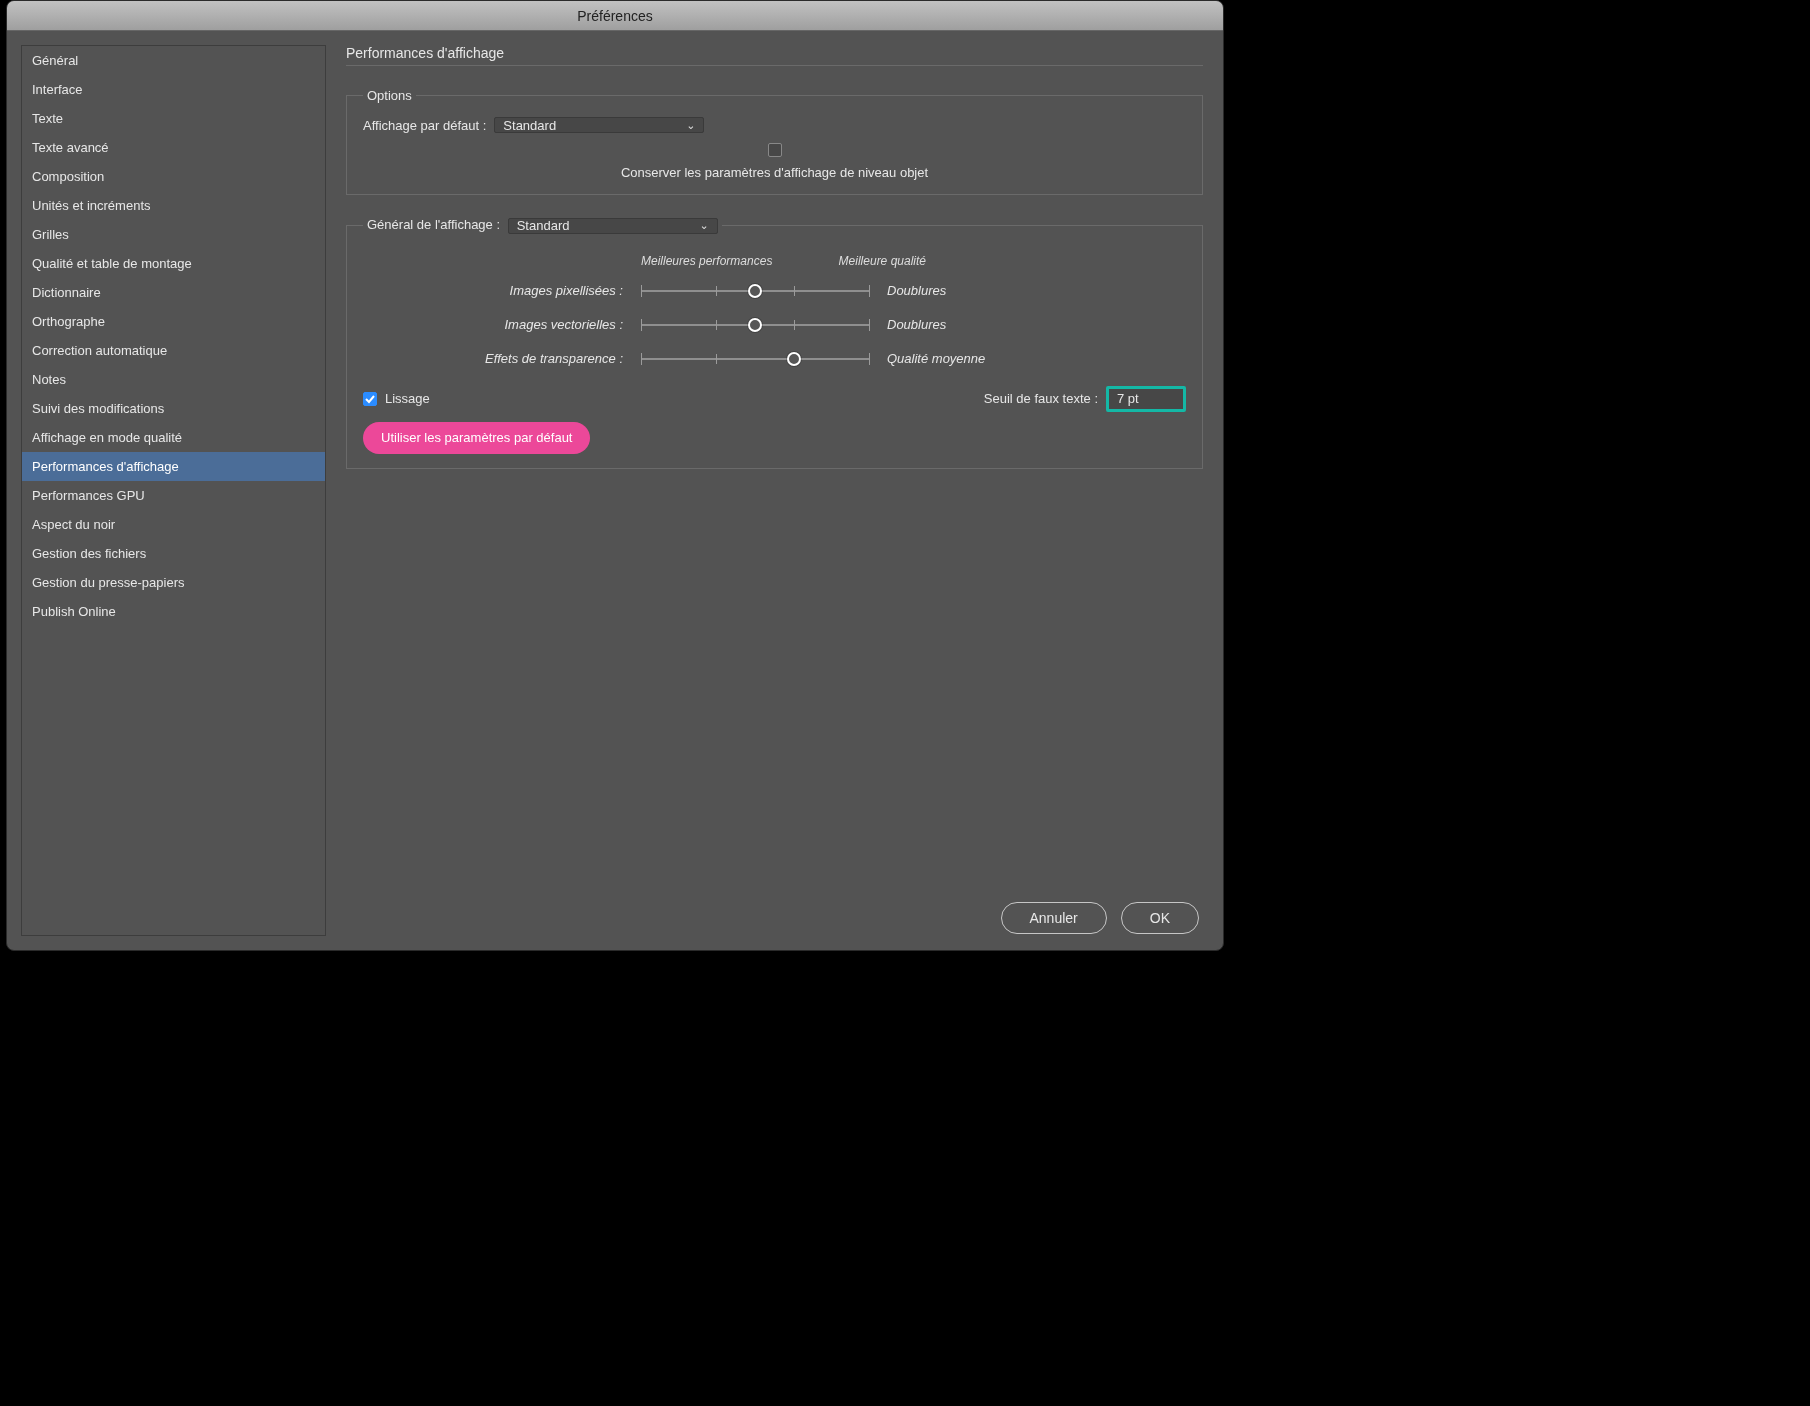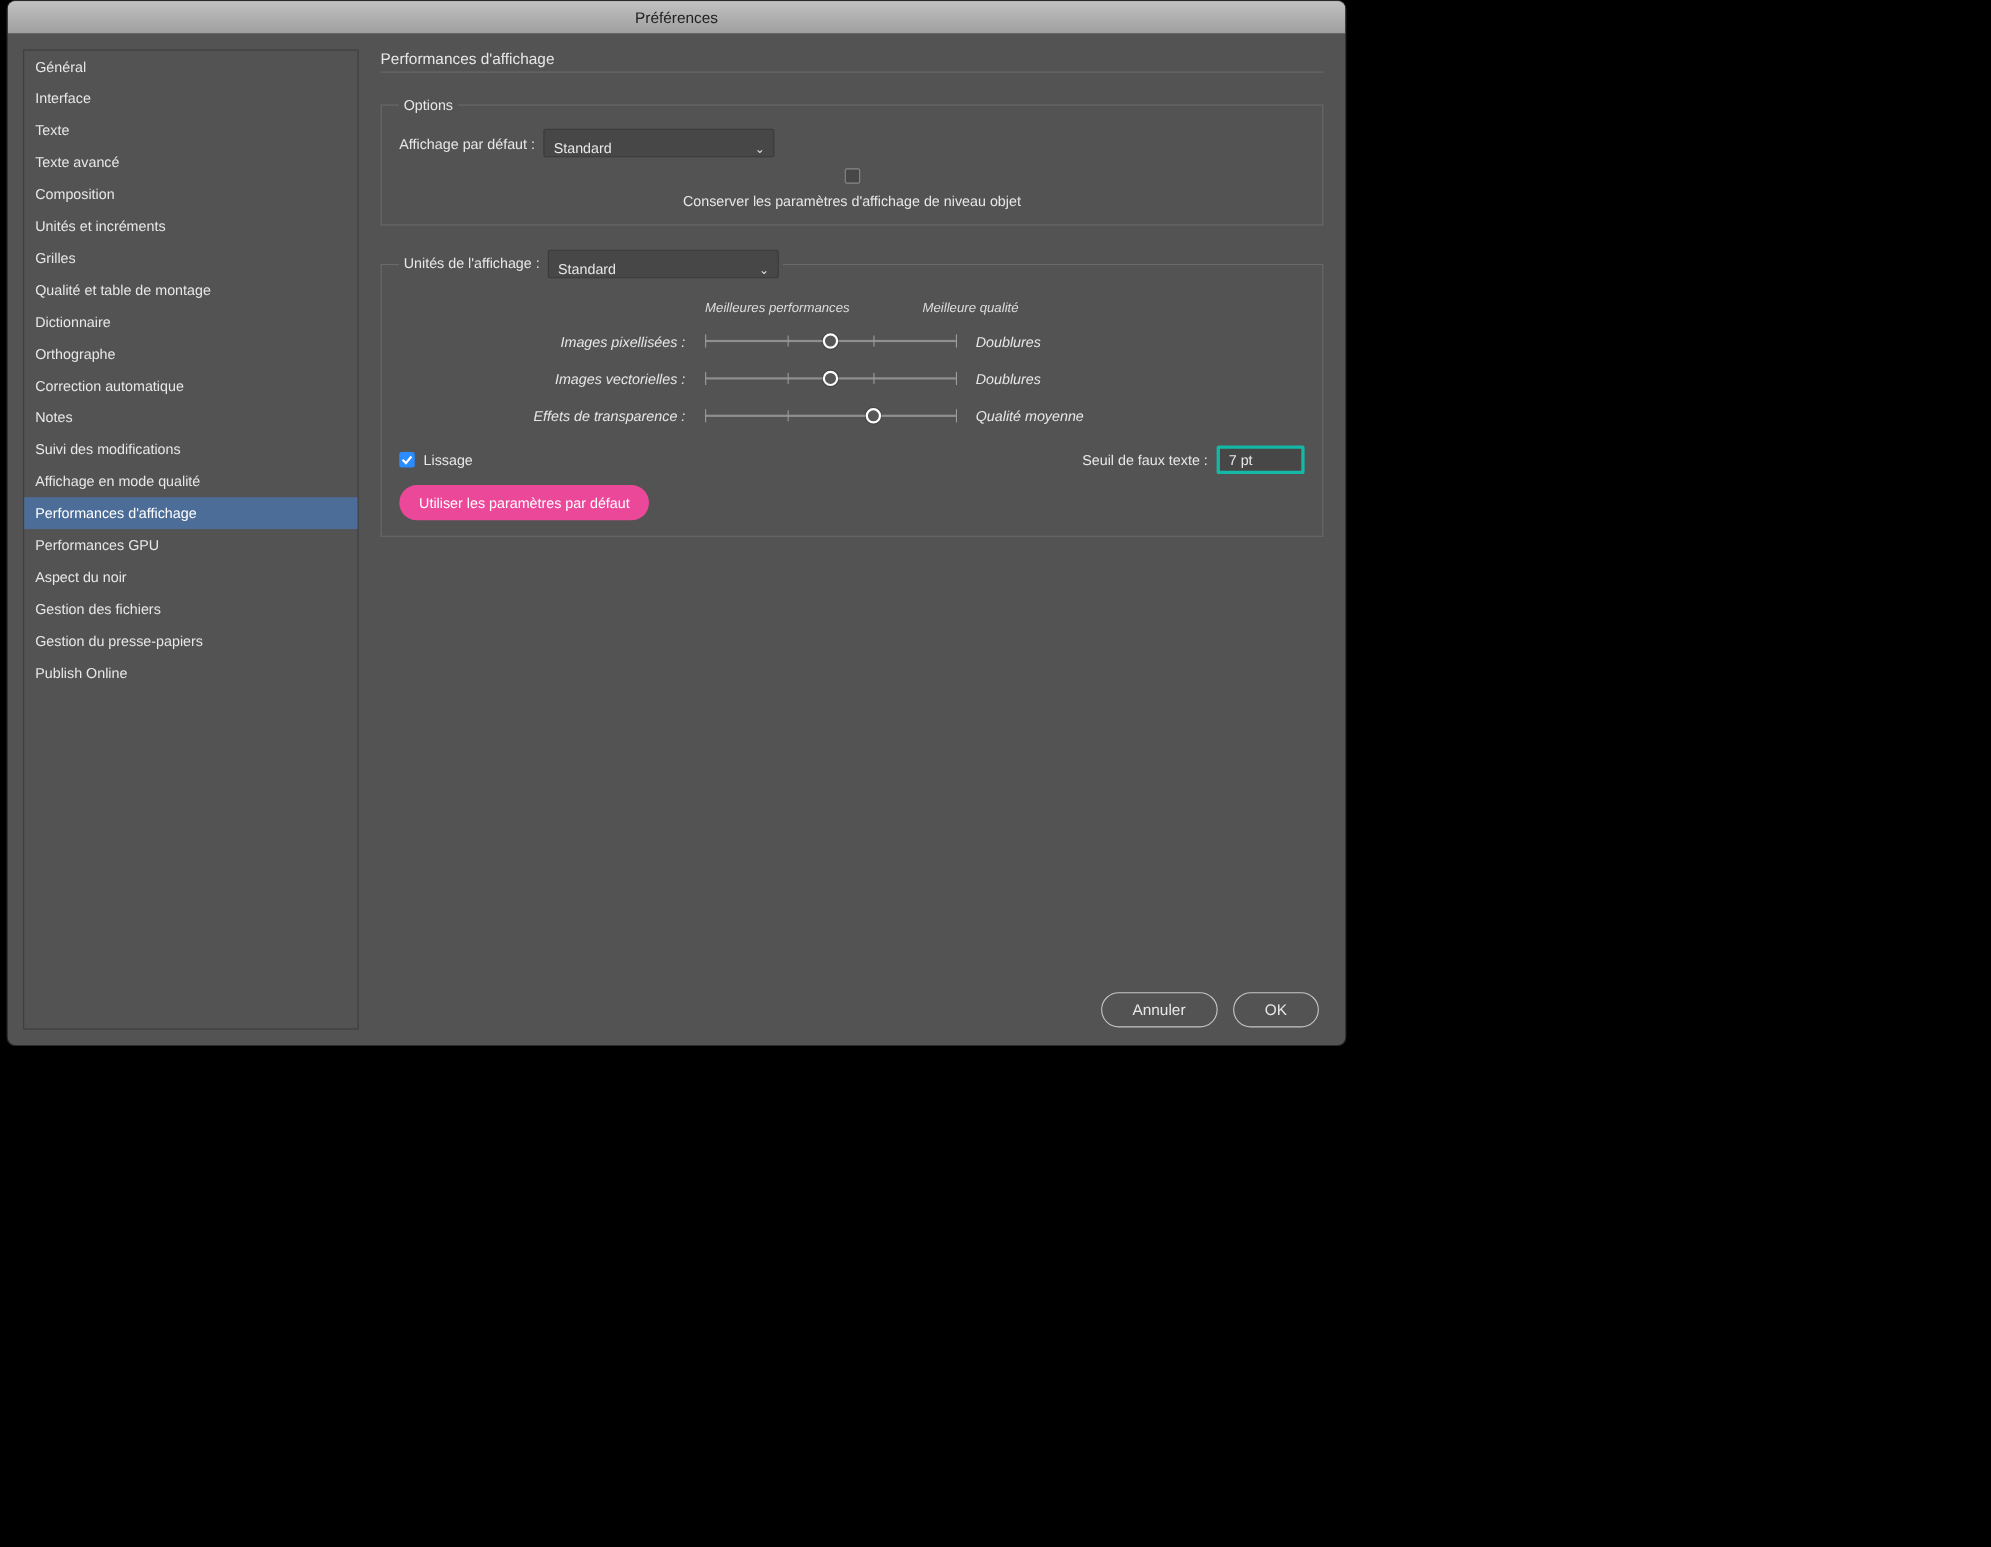--- a/index.html
+++ b/index.html
@@ -37,21 +37,21 @@
     position: relative;
   }
   fieldset.section legend {
     padding: 0 4px; font-size: 13px; color: #e7e7e7;
   }
   .row { display: flex; align-items: center; gap: 8px; margin-bottom: 10px; }
   .row:last-child { margin-bottom: 0; flex-direction: column; }
   .label-right { color: #e7e7e7; }
   .select {
     background: #474747; color: #e7e7e7; border: 1px solid #3a3a3a;
-    height: 26px; width: 210px; display: flex; align-items: flex-end;
+    height: 16px; width: 210px; display: flex; align-items: center;
     justify-content: space-between; padding: 0 8px; border-radius: 2px;
     font-size: 13px;
   }
   .select .chev { font-size: 11px; color: #ddd; }
   .checkbox {
     width: 14px; height: 14px; background: #474747; border: 1px solid #888;
     display: inline-flex; align-items: center; justify-content: center;
     border-radius: 2px; flex-shrink: 0;
   }
   .checkbox.checked { background: #2b8cff; border-color: #2b8cff; }
@@ -137,21 +137,21 @@
         <div class="row">
           <span class="checkbox" id="cb-preserve">
             
           </span>
           <span>Conserver les paramètres d'affichage de niveau objet</span>
         </div>
       </fieldset>
 
       <fieldset class="section">
         <legend>
-          <span>Unités de l'affichage :</span>
+          <span>Général de l'affichage :</span>
           <span class="select" style="width:210px; display:inline-flex; vertical-align:middle; margin-left:4px">
             <span>Standard</span>
             <span class="chev">⌄</span>
           </span>
         </legend>
 
         <div class="slider-grid">
           <div class="slider-labels">
             <span>Meilleures performances</span>
             <span>Meilleure qualité</span>

